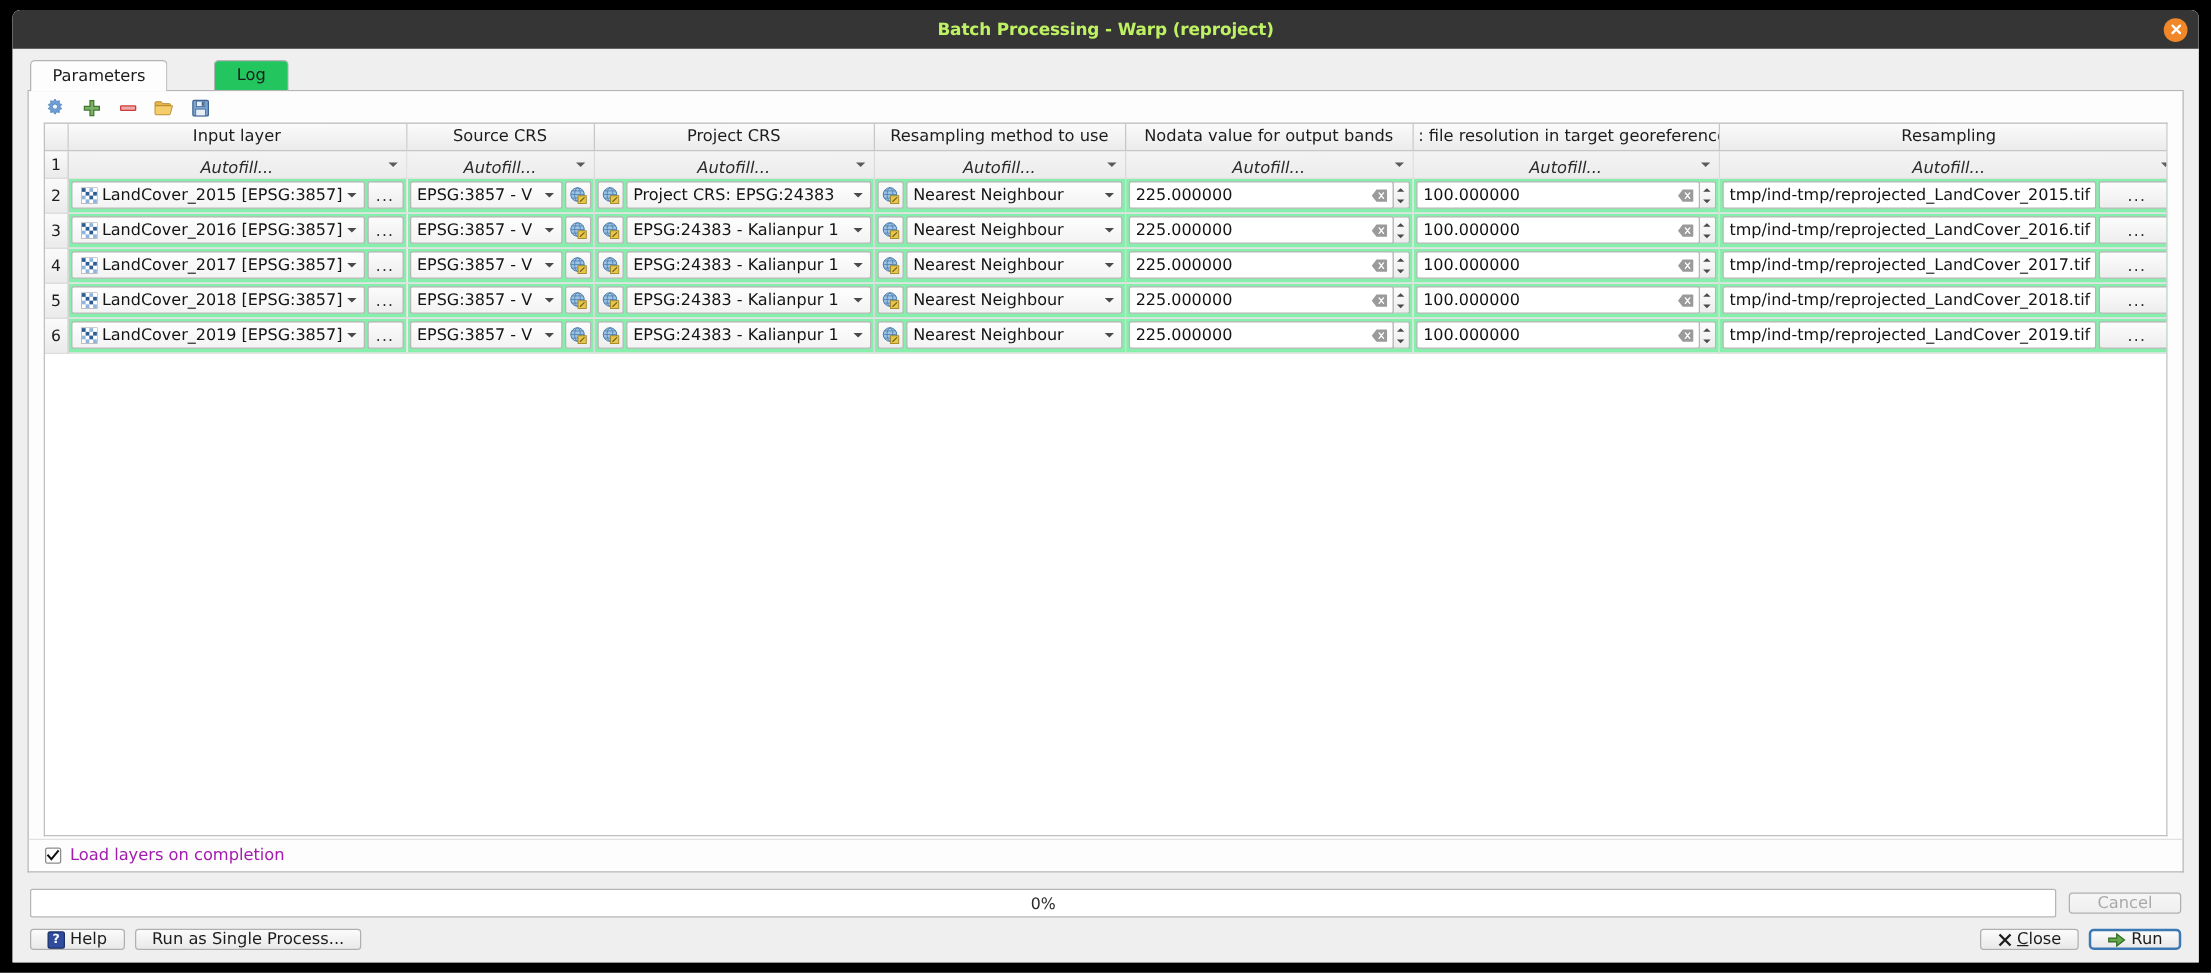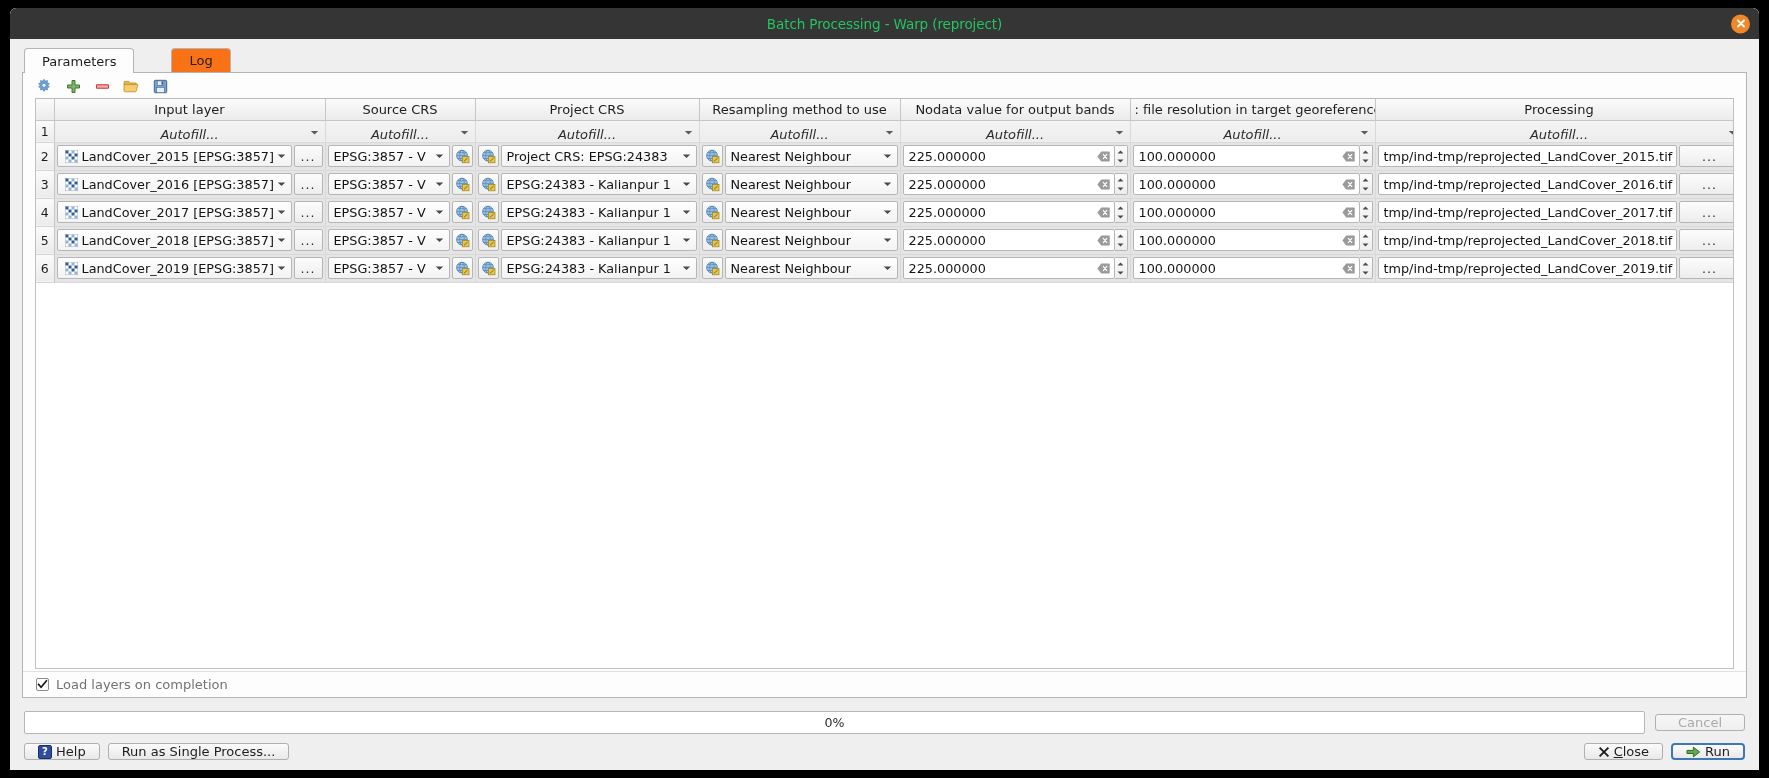--- a/index.html
+++ b/index.html
@@ -22,23 +22,23 @@
     overflow: hidden;
   }
   .titlebar {
     height: 31px; flex: 0 0 31px;
     background: #353535;
     border-radius: 6px 6px 0 0;
     position: relative;
     display: flex; align-items: center; justify-content: center;
   }
   .titlebar-text {
-    color: #22c55e;
+    color: #bef264;
     font-size: 13.5px;
-    font-weight: normal;
+    font-weight: bold;
     letter-spacing: -0.1px;
   }
   .win-close {
     position: absolute; right: 9px; top: 50%;
     transform: translateY(-50%);
     width: 19px; height: 19px; border-radius: 50%;
     background: #f0882a;
     display: flex; align-items: center; justify-content: center;
     cursor: pointer;
   }
@@ -59,21 +59,21 @@
     height: 25px; flex: 0 0 25px;
     border-bottom: 1px solid #b4b4b4;
     padding-left: 2px;
     gap: 35px;
   }
   .tab {
     height: 24px;
     padding: 0 17px;
     display: flex; align-items: center;
     font-size: 13px; color: #1d1d1d;
-    background: #f97316;
+    background: #22c55e;
     border: 1px solid #b4b4b4;
     border-bottom: none;
     border-radius: 4px 4px 0 0;
     margin-right: 2px;
     cursor: pointer;
   }
   .tab.active {
     background: #fdfdfd;
     height: 25px;
     margin-bottom: -1px;
@@ -141,21 +141,21 @@
     text-align: center;
     font-size: 12.5px; color: #1d1d1d;
     height: 27px;
   }
   td.cell {
     border-right: 1px solid #d9d9d9;
     border-bottom: 1px solid #d9d9d9;
     height: 27px;
     padding: 0;
     overflow: hidden;
-    background: #e5e5e5;
+    background: #86efac;
   }
   tr.autofill td.cell {
     background: linear-gradient(#f4f4f4,#ececec);
     height: 21px;
   }
   tr.autofill td.rownum { height: 21px; }
   .autofill-inner {
     display: flex; align-items: flex-end; justify-content: center;
     height: 21px;
     position: relative;
@@ -245,21 +245,21 @@
     border-top: 1px solid #e2e2e2;
   }
   .chk {
     width: 13px; height: 13px;
     background: #ffffff;
     border: 1px solid #8c8c8c;
     border-radius: 2px;
     display: flex; align-items: center; justify-content: center;
     cursor: pointer;
   }
-  .loadbar .txt { font-size: 13px; color: #737373; }
+  .loadbar .txt { font-size: 13px; color: #a21caf; }
 
   
   .progress-row {
     flex: 0 0 auto;
     display: flex; align-items: center;
     gap: 10px;
     padding: 13px 2px 0 2px;
   }
   .progressbar {
     flex: 1 1 auto;
@@ -387,21 +387,21 @@
           </colgroup>
           <thead>
             <tr>
               <th class="corner"></th>
               <th>Input layer</th>
               <th>Source CRS</th>
               <th>Project CRS</th>
               <th>Resampling method to use</th>
               <th>Nodata value for output bands</th>
               <th>: file resolution in target georeferenced</th>
-              <th>Processing</th>
+              <th>Resampling</th>
             </tr>
           </thead>
           <tbody>
               <tr class="autofill">
                 <td class="rownum">1</td>
                 <td class="cell">
                   <div class="autofill-inner">
                     <span>Autofill...</span>
                     <span class="autofill-arrow"><svg width="9" height="6" viewBox="0 0 9 6">
                         <path d="M0.8 1.4 L4.5 5 L8.2 1.4 Z" fill="#5a5a5a"></path>

